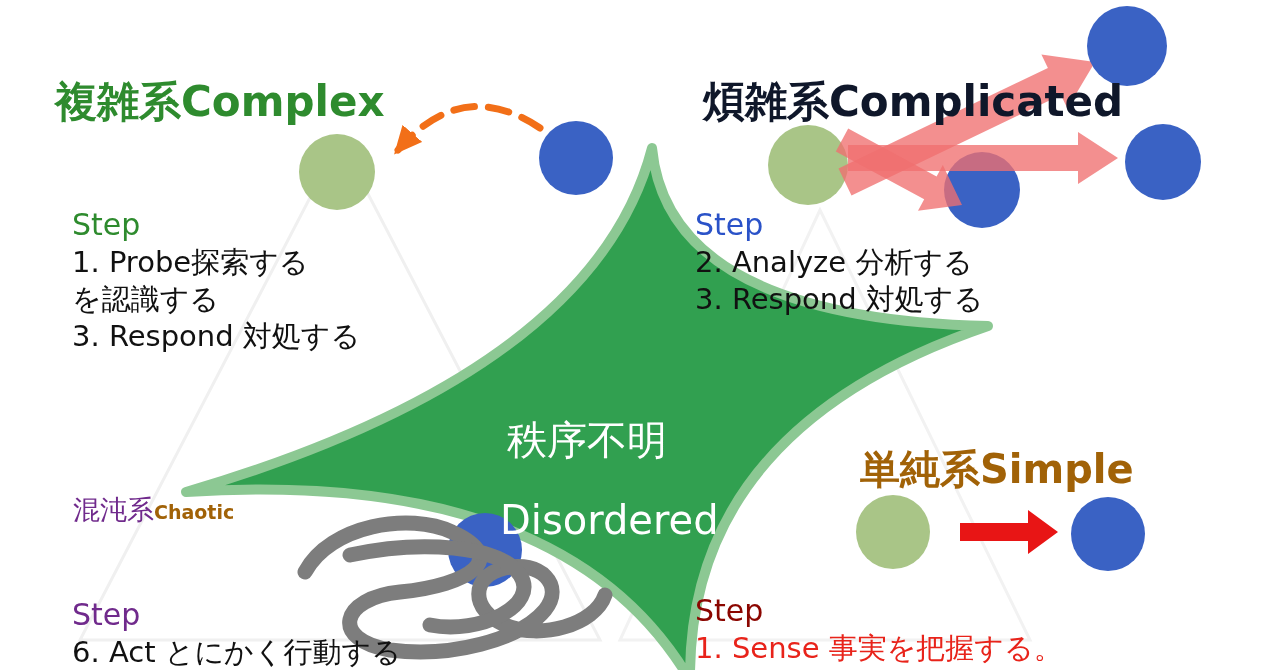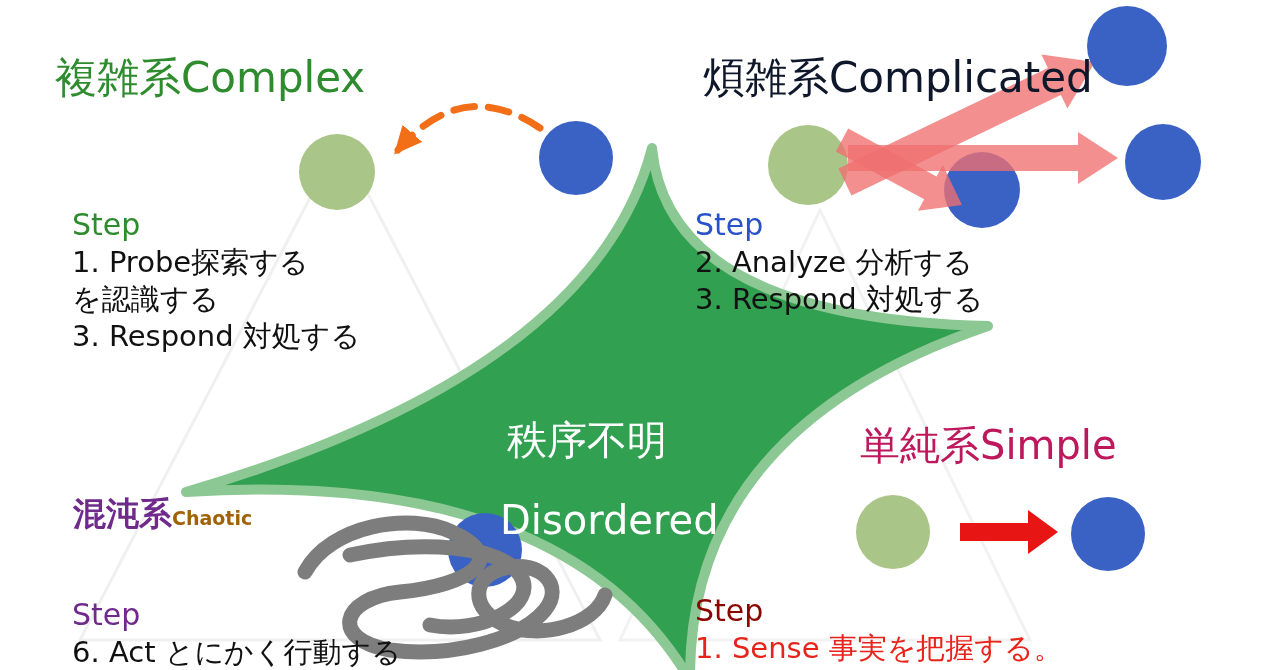--- a/index.html
+++ b/index.html
@@ -5,34 +5,34 @@
   html,body{margin:0;padding:0;background:#ffffff;}
   #canvas{
     position:relative;
     width:1280px;height:670px;
     overflow:hidden;
     background:#ffffff;
     font-family:"DejaVu Sans","Liberation Sans",sans-serif;
   }
   #shapes{position:absolute;left:0;top:0;z-index:1;}
   .txt{position:absolute;z-index:5;white-space:nowrap;}
-  .title{font-weight:400;font-size:42px;letter-spacing:0px;}
+  .title{font-weight:700;font-size:42px;letter-spacing:0px;margin-top:24px;}
   .title-complex{color:#2e8b2e;}
   .title-complicated{color:#0f172a;}
-  .title-simple{color:#be185d;font-size:40px;}
+  .title-simple{color:#a16207;font-size:40px;}
   .step-head{font-size:30px;line-height:38px;}
   .head-green{color:#2e8b2e;}
   .head-blue{color:#2a52c8;}
   .head-purple{color:#702a8c;}
   .head-darkred{color:#8b0600;}
   .step-line{font-size:29px;line-height:37px;color:#111111;}
   .kw-green{color:#2e8b2e;}
   .line-red{color:#e8231a;}
   .center-label{color:#ffffff;font-size:40px;line-height:50px;}
-  .chaotic-jp{color:#702a8c;font-weight:700;font-size:33px;}
+  .chaotic-jp{color:#702a8c;font-weight:400;font-size:27px;}
   .chaotic-en{color:#a16207;font-weight:700;font-size:19px;}
 </style>
 </head>
 <body>
 
 <div id="canvas">
 
   <svg id="shapes" width="1280" height="670" viewBox="0 0 1280 670">
     <defs>
       <marker id="m-orange" markerUnits="userSpaceOnUse" markerWidth="28" markerHeight="26" refX="22" refY="13" orient="auto">

